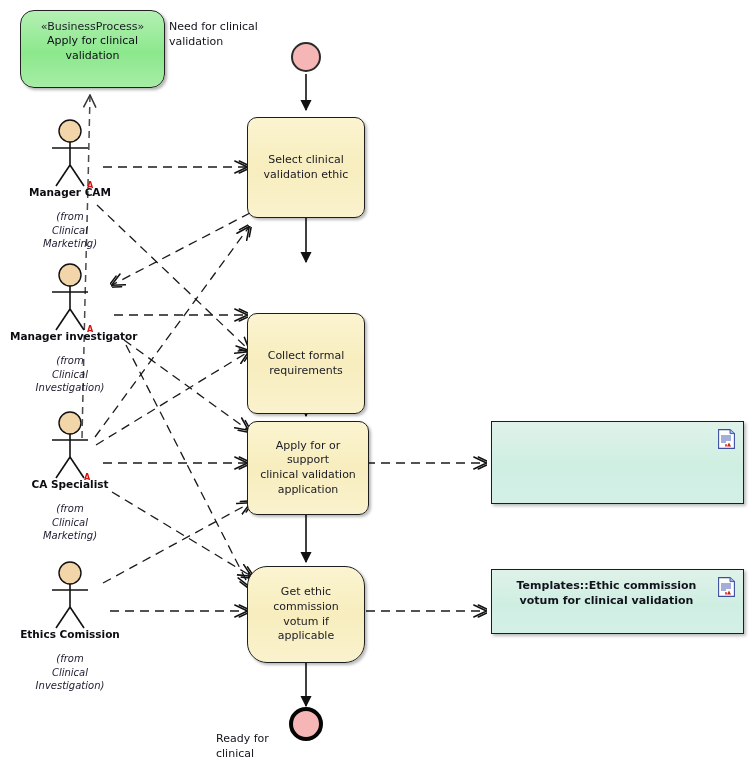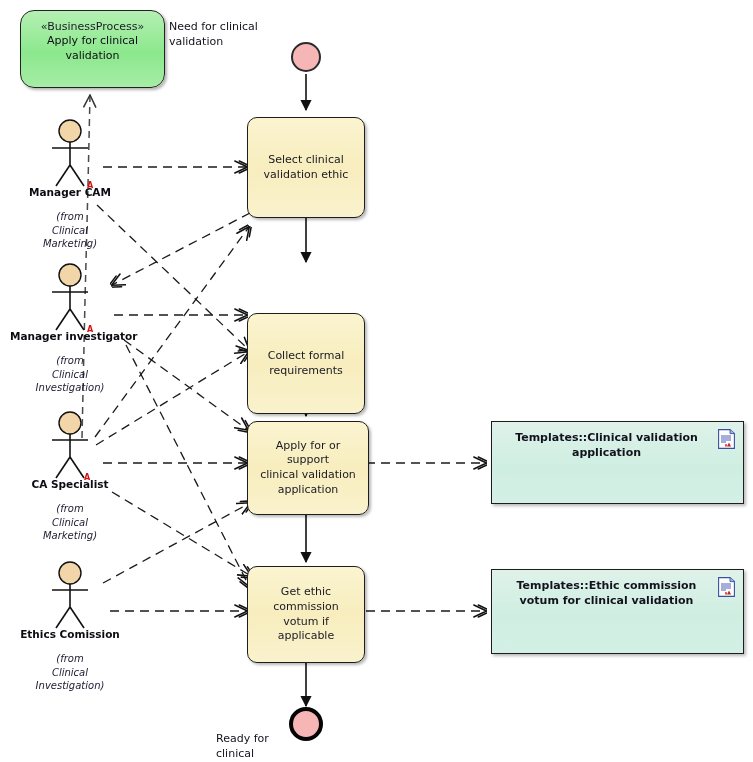--- a/index.html
+++ b/index.html
@@ -234,46 +234,43 @@
   </div>
 
   <div class="act" style="left:247px;top:421px;width:122px;height:94px;">
     <span>
       <em style="font-style:normal;display:block">Apply for or support</em>
       <em style="font-style:normal;display:block">clinical validation</em>
       <em style="font-style:normal;display:block">application</em>
     </span>
   </div>
 
-  <div class="act" style="left:247px;top:566px;width:118px;height:97px;">
+  <div class="act" style="left:247px;top:566px;width:118px;height:97px;border-radius:20px;">
     <span>
       <em style="font-style:normal;display:block">Get ethic commission</em>
       <em style="font-style:normal;display:block">votum if applicable</em>
     </span>
   </div>
 
   <div class="tpl" style="left:491px;top:421px;width:253px;height:83px;">
-    <div class="tpl-title">
-      <span>Templates::Clinical validation application</span>
-    </div>
     <svg class="doc-icon" viewBox="0 0 17 20" xmlns="http://www.w3.org/2000/svg">
       <path d="M0.6,0.6 H12 L16.4,4.6 V19.4 H0.6 Z" fill="#ffffff" stroke="#3b4fa0" stroke-width="1.1"></path>
       <path d="M12,0.6 V4.6 H16.4" fill="#9fb4e8" stroke="#3b4fa0" stroke-width="0.9"></path>
       <g stroke="#4a5fb5" stroke-width="1">
         <line x1="3" y1="7" x2="13" y2="7"></line>
         <line x1="3" y1="9" x2="13" y2="9"></line>
         <line x1="3" y1="11" x2="13" y2="11"></line>
         <line x1="3" y1="13" x2="8" y2="13"></line>
       </g>
       <path d="M9,17.5 L11,13.6 L13,17.5 Z" fill="#cc2222"></path>
       <rect x="7.2" y="15.2" width="1.6" height="2.3" fill="#cc2222"></rect>
     </svg>
   </div>
 
-  <div class="tpl" style="left:491px;top:569px;width:253px;height:85px;">
+  <div class="tpl" style="left:491px;top:569px;width:253px;height:65px;">
     <div class="tpl-title">
       <span>Templates::Ethic commission votum for clinical</span>
       <span>validation</span>
     </div>
     <svg class="doc-icon" viewBox="0 0 17 20" xmlns="http://www.w3.org/2000/svg">
       <path d="M0.6,0.6 H12 L16.4,4.6 V19.4 H0.6 Z" fill="#ffffff" stroke="#3b4fa0" stroke-width="1.1"></path>
       <path d="M12,0.6 V4.6 H16.4" fill="#9fb4e8" stroke="#3b4fa0" stroke-width="0.9"></path>
       <g stroke="#4a5fb5" stroke-width="1">
         <line x1="3" y1="7" x2="13" y2="7"></line>
         <line x1="3" y1="9" x2="13" y2="9"></line>

